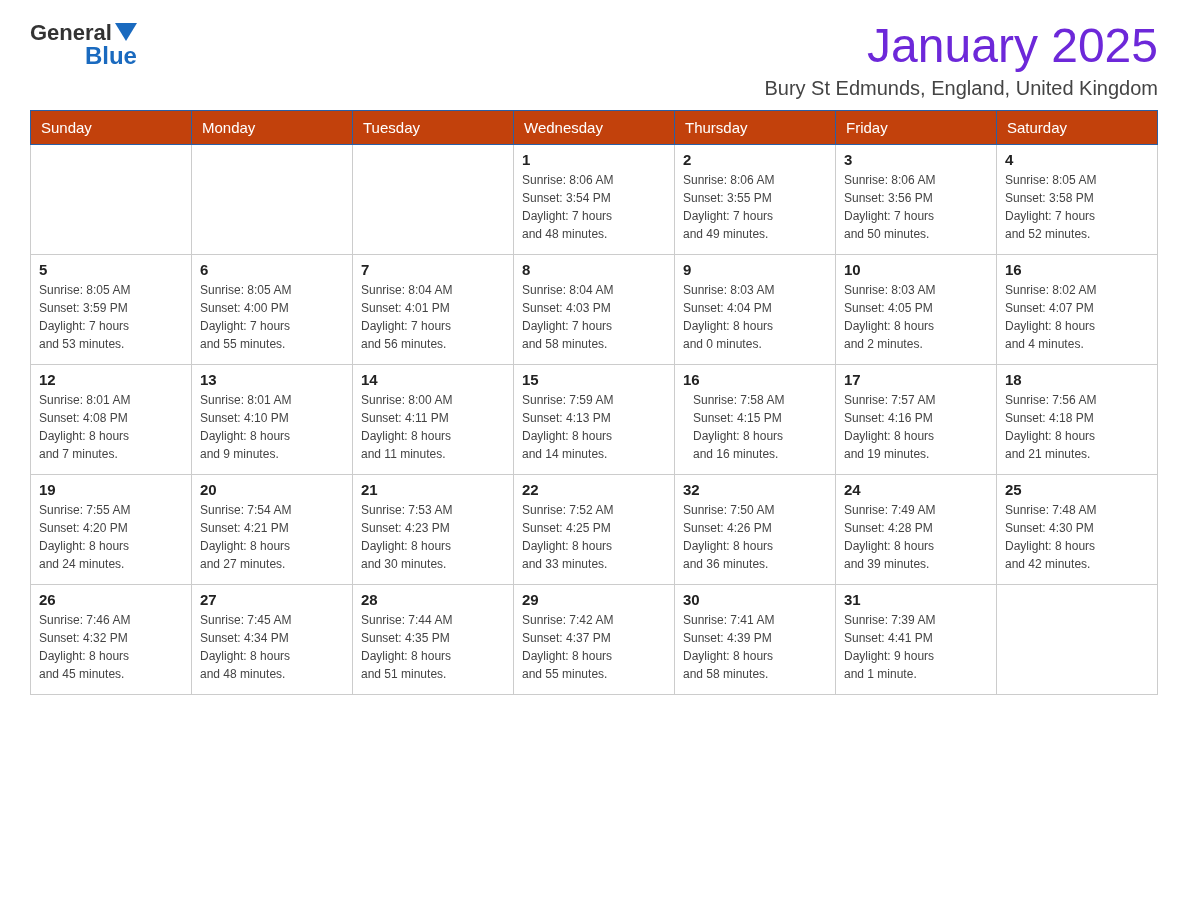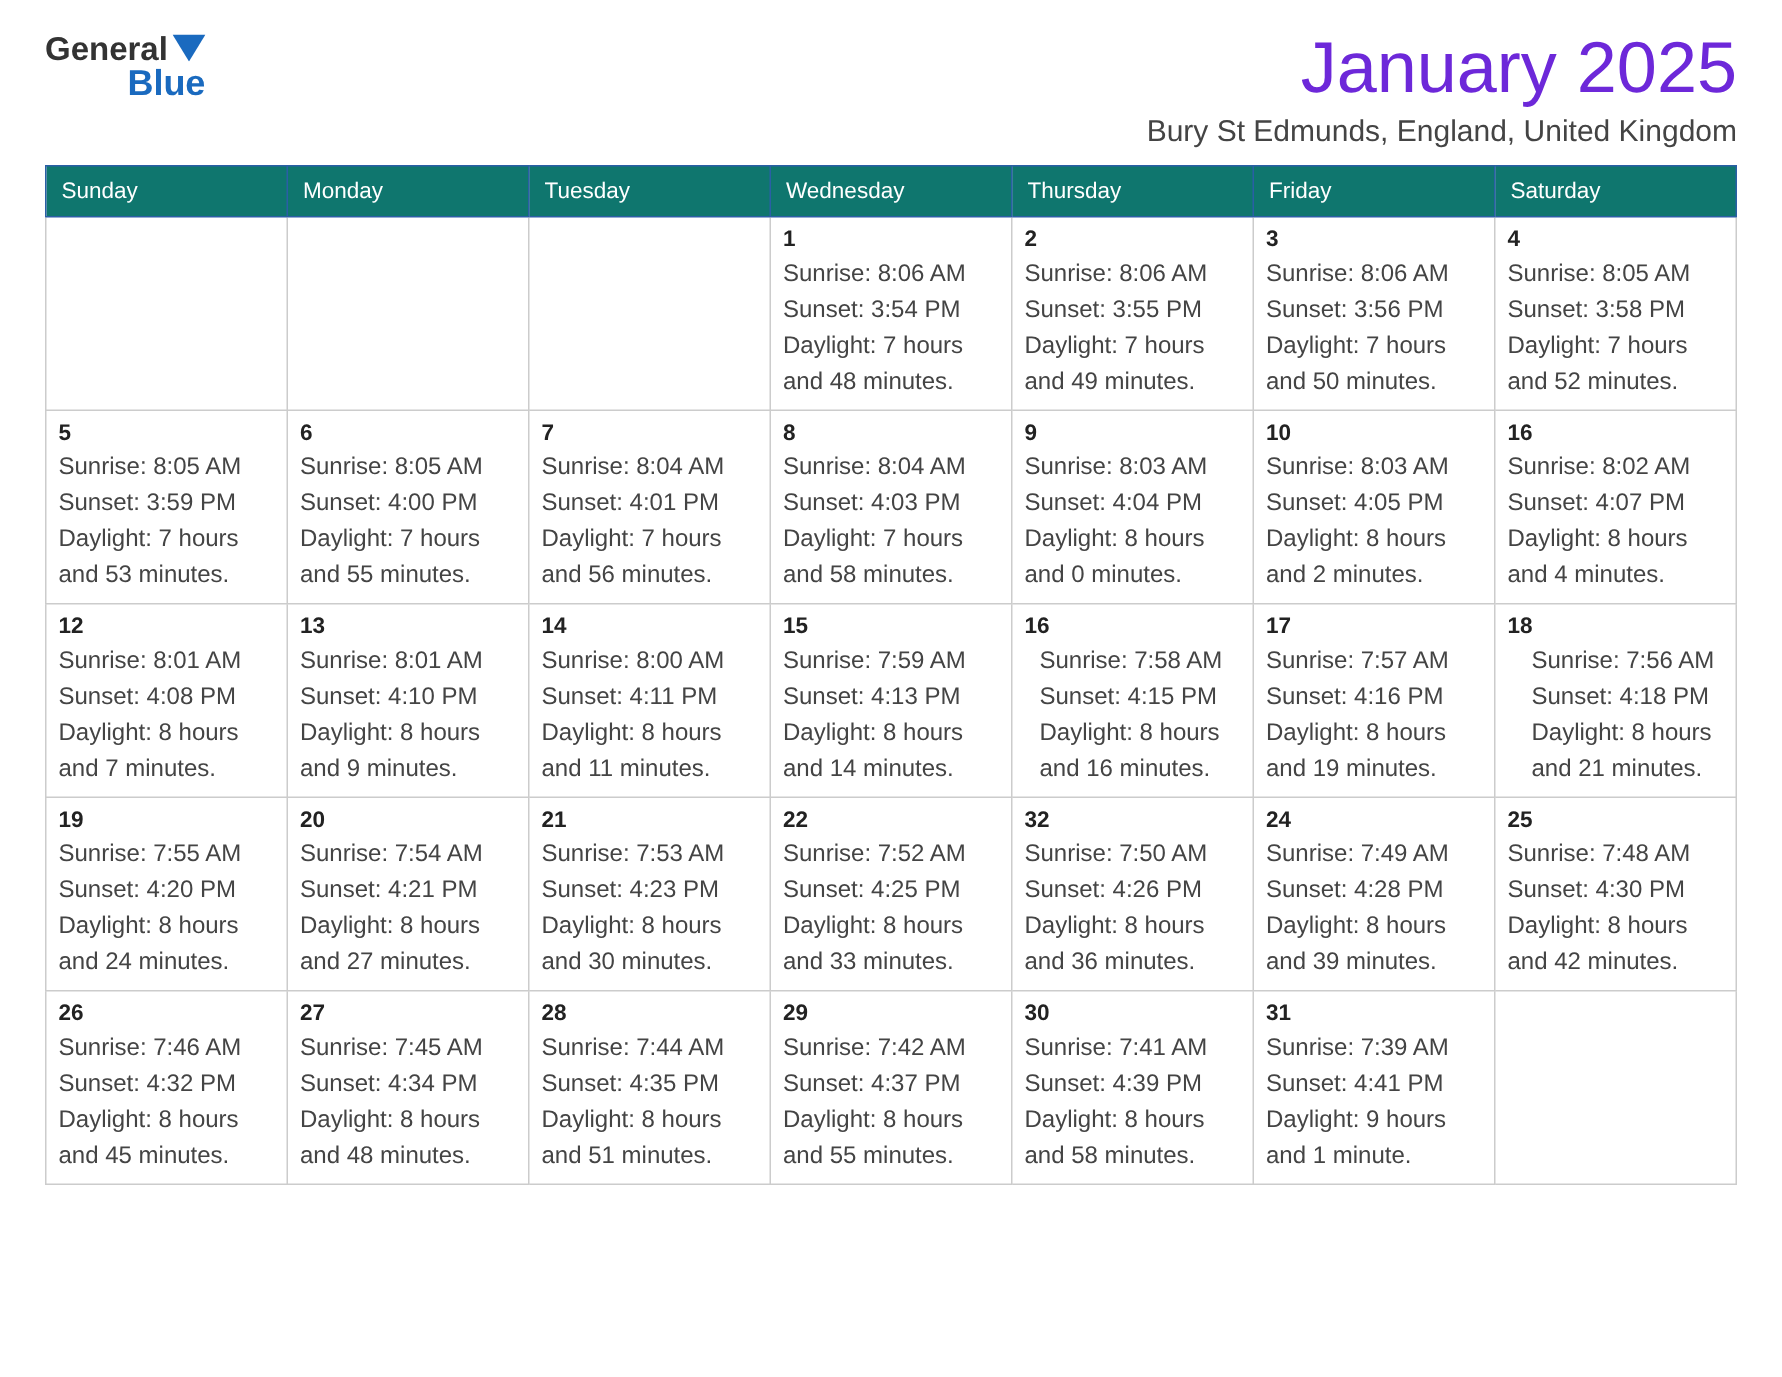--- a/index.html
+++ b/index.html
@@ -44,21 +44,21 @@
       font-size: 20px;
       color: #444;
       margin-top: 4px;
     }
     .calendar {
       width: 100%;
       border-collapse: collapse;
       margin-top: 10px;
     }
     .calendar th {
-      background-color: #0f766e;
+      background-color: #c2410c;
       color: #fff;
       padding: 8px 10px;
       text-align: left;
       font-size: 15px;
       font-weight: normal;
       border: 1px solid #2a5fa5;
     }
     .calendar td {
       border: 1px solid #ccc;
       vertical-align: top;
@@ -69,21 +69,21 @@
       color: #333;
     }
     .day-number {
       font-size: 15px;
       font-weight: bold;
       color: #222;
       display: block;
       margin-bottom: 3px;
     }
     .day-info {
-      font-size: 16px;
+      font-size: 12px;
       color: #444;
       line-height: 1.5;
     }
     .empty-cell {
       background: #fff;
     }
     tr.week-row td {
       height: 110px;
     }
   </style>
@@ -245,21 +245,21 @@
         </td>
         <td>
           <span class="day-number">17</span>
           <div class="day-info" style="white-space: pre-line;">Sunrise: 7:57 AM
 Sunset: 4:16 PM
 Daylight: 8 hours
 and 19 minutes.</div>
         </td>
         <td>
           <span class="day-number">18</span>
-          <div class="day-info" style="white-space: pre-line; margin-left: 16px;">Sunrise: 7:56 AM
+          <div class="day-info" style="white-space: pre-line;">Sunrise: 7:56 AM
 Sunset: 4:18 PM
 Daylight: 8 hours
 and 21 minutes.</div>
         </td>
       </tr>
       <tr class="week-row">
         <td>
           <span class="day-number">19</span>
           <div class="day-info" style="white-space: pre-line;">Sunrise: 7:55 AM
 Sunset: 4:20 PM

